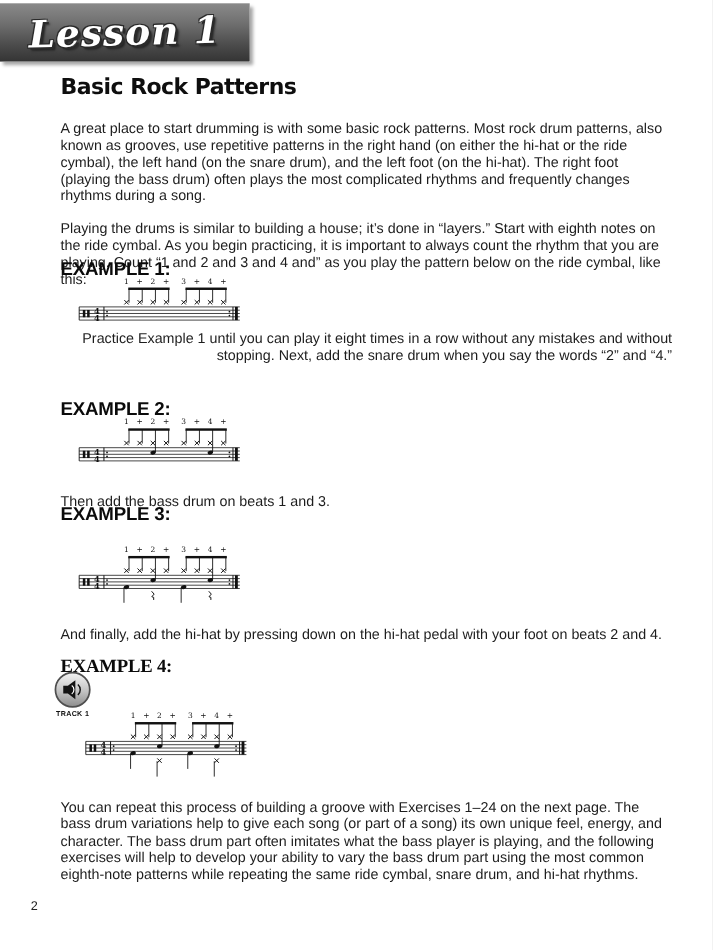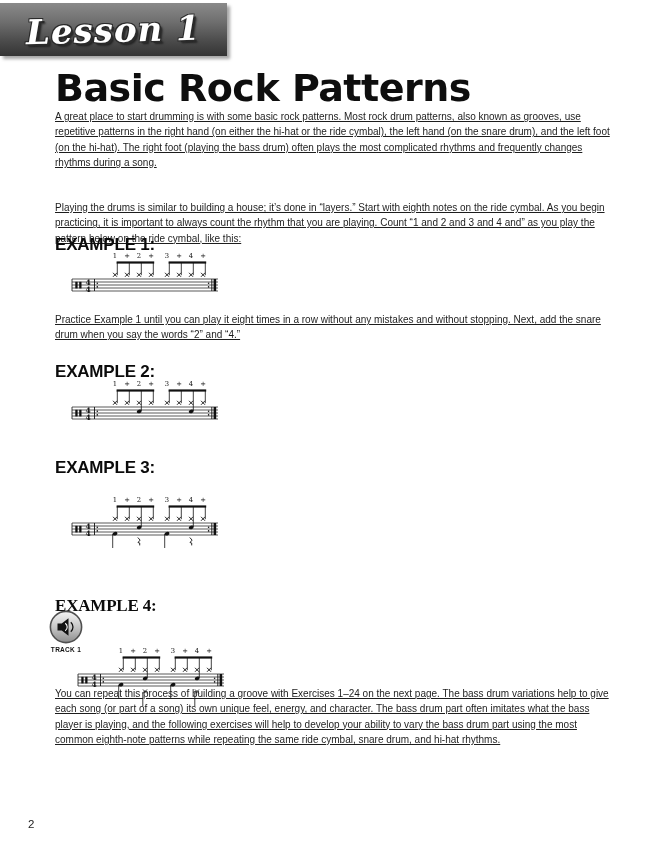--- a/index.html
+++ b/index.html
@@ -17,32 +17,32 @@
   .banner-title{
     font-family:"DejaVu Serif",serif;font-style:italic;font-weight:bold;
     font-size:34px;color:#ffffff;letter-spacing:1px;
     text-shadow:-1px -1px 0 #2a2a2a,1px -1px 0 #2a2a2a,-1px 1px 0 #2a2a2a,
                 2px 2px 0 #2a2a2a,3px 3px 2px rgba(0,0,0,.55);
     transform:rotate(-1.5deg);
   }
   .heading{
     position:absolute;top:66px;left:55px;margin:0;
     font-family:"DejaVu Sans",sans-serif;font-weight:900;
-    font-size:38px;letter-spacing:-0.5px;color:#0e0e0e;white-space:nowrap;
+    font-size:20px;letter-spacing:-0.5px;color:#0e0e0e;white-space:nowrap;
   }
   .para{
     position:absolute;left:55px;width:556px;margin:0;
-    font-size:10px;line-height:15.3px;color:#1d1d1d;text-align:left;text-decoration:underline;
+    font-size:13px;line-height:15.3px;color:#1d1d1d;text-align:left;
   }
   .p-intro{top:109px;}
   .p-layers{top:200px;}
-  .p-practice{top:312px;}
+  .p-practice{top:300px;text-align:right;}
   .p-bass{top:448px;}
   .p-hihat{top:569px;}
-  .p-outro{top:686px;}
+  .p-outro{top:726px;}
   .ex-label{
     position:absolute;left:55px;margin:0;
     font-size:17px;font-weight:bold;letter-spacing:-0.2px;color:#0b0b0b;
   }
   .l-ex1{top:235px;}  .l-ex2{top:362px;}  .l-ex3{top:458px;}  .l-ex4{top:596px;font-family:Liberation Serif, serif;}
   .notation{position:absolute;left:70px;}
   .n-ex1{top:249px;}  .n-ex2{top:377px;}  .n-ex3{top:493px;}  .n-ex4{top:644px;left:76px;}
   .audio-badge{position:absolute;left:45px;top:610px;width:42px;text-align:center;}
   .audio-badge svg{display:block;margin:0 auto;}
   .track-label{
@@ -174,20 +174,21 @@
       <line x1="111.3" y1="13.5" x2="111.3" y2="26.2" stroke="#111" stroke-width="0.8"></line>
       <line x1="119" y1="23.8" x2="123" y2="27.8" stroke="#111" stroke-width="0.9"></line>
       <line x1="119" y1="27.8" x2="123" y2="23.8" stroke="#111" stroke-width="0.9"></line>
       <line x1="123.3" y1="13.5" x2="123.3" y2="33.9" stroke="#111" stroke-width="0.8"></line>
       <ellipse cx="121.2" cy="34.4" rx="2.5" ry="1.8" fill="#111" transform="rotate(-15 121.2 34.4)"></ellipse>
       <line x1="131" y1="23.8" x2="135" y2="27.8" stroke="#111" stroke-width="0.9"></line>
       <line x1="131" y1="27.8" x2="135" y2="23.8" stroke="#111" stroke-width="0.9"></line>
       <line x1="135.3" y1="13.5" x2="135.3" y2="26.2" stroke="#111" stroke-width="0.8"></line>
     </svg>
 
+  <p class="para p-bass">Then add the bass drum on beats 1 and 3.</p>
 
   <p class="ex-label l-ex3">EXAMPLE 3:</p>
   <svg class="notation n-ex3" viewBox="0 0 152 60" width="152" height="60">
       <line x1="2" y1="30" x2="148" y2="30" stroke="#111" stroke-width="0.7"></line>
       <line x1="2" y1="33" x2="148" y2="33" stroke="#111" stroke-width="0.7"></line>
       <line x1="2" y1="36" x2="148" y2="36" stroke="#111" stroke-width="0.7"></line>
       <line x1="2" y1="39" x2="148" y2="39" stroke="#111" stroke-width="0.7"></line>
       <line x1="2" y1="42" x2="148" y2="42" stroke="#111" stroke-width="0.7"></line>
       <line x1="2" y1="30" x2="2" y2="42" stroke="#111" stroke-width="0.8"></line>
       <rect x="5.3" y="32.8" width="2.3" height="6.6" fill="#111"></rect>
@@ -238,20 +239,21 @@
       <line x1="119" y1="23.8" x2="123" y2="27.8" stroke="#111" stroke-width="0.9"></line>
       <line x1="119" y1="27.8" x2="123" y2="23.8" stroke="#111" stroke-width="0.9"></line>
       <line x1="123.3" y1="13.5" x2="123.3" y2="33.9" stroke="#111" stroke-width="0.8"></line>
       <ellipse cx="121.2" cy="34.4" rx="2.5" ry="1.8" fill="#111" transform="rotate(-15 121.2 34.4)"></ellipse>
       <path d="M119.8 44.5 l2.3 2.6 l-2.1 2.4 q2.6 -0.3 1.7 2.9" stroke="#111" stroke-width="0.9" fill="none"></path>
       <line x1="131" y1="23.8" x2="135" y2="27.8" stroke="#111" stroke-width="0.9"></line>
       <line x1="131" y1="27.8" x2="135" y2="23.8" stroke="#111" stroke-width="0.9"></line>
       <line x1="135.3" y1="13.5" x2="135.3" y2="26.2" stroke="#111" stroke-width="0.8"></line>
     </svg>
 
+  <p class="para p-hihat">And finally, add the hi-hat by pressing down on the hi-hat pedal with your foot on beats 2 and 4.</p>
 
   <p class="ex-label l-ex4">EXAMPLE 4:</p>
 
   <div class="audio-badge">
     <svg width="34" height="34" viewBox="0 0 34 34">
       <defs>
         <linearGradient id="sg" x1="0" y1="0" x2="0" y2="1">
           <stop offset="0" stop-color="#f5f5f5"></stop>
           <stop offset="0.55" stop-color="#c2c2c2"></stop>
           <stop offset="1" stop-color="#8d8d8d"></stop>

